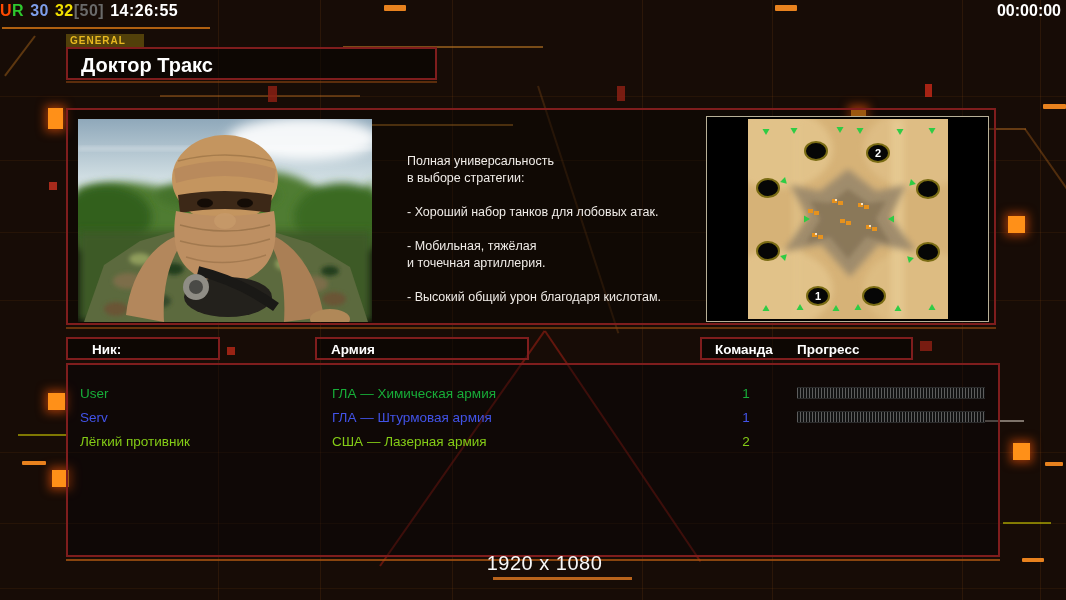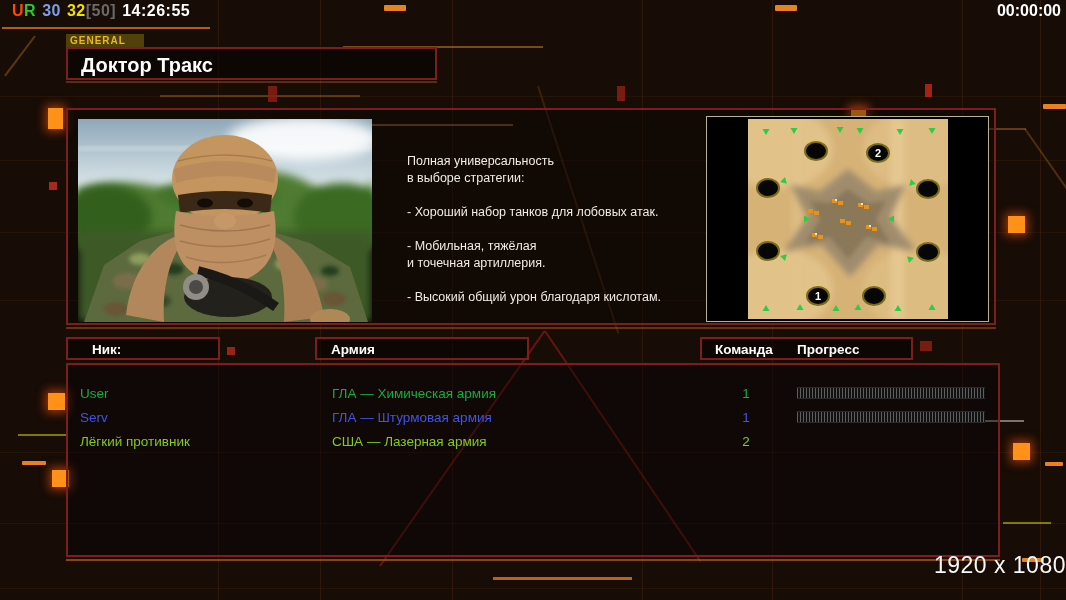--- a/index.html
+++ b/index.html
@@ -14,21 +14,21 @@
   .vline{width:1px;height:600px;background:rgba(235,125,30,0.10);}
   .hline{height:1px;width:1066px;background:rgba(235,125,30,0.07);}
   .dash{background:#e8821e;border-radius:1px;}
   .glowsq{background:#ff9018;box-shadow:0 0 10px 3px rgba(255,90,10,0.55);}
   .redsq{background:#8a2014;opacity:0.85;}
   .diag{transform-origin:left center;height:2px;}
   
   .ybox{position:absolute;z-index:2;border:2px solid #7f1d1d;background:rgba(6,3,2,0.55);box-sizing:border-box;}
   .uline{position:absolute;z-index:2;background:#8a4410;}
   
-  .statusbar{position:absolute;top:2px;left:12px;z-index:3;font-size:16px;font-weight:bold;letter-spacing:0.5px;}
+  .statusbar{position:absolute;top:2px;left:0;z-index:3;font-size:16px;font-weight:bold;letter-spacing:0.5px;}
   .seg{margin-right:6px;}
   .seg.tight{margin-right:0;}
   .c0{color:#ff4a00;} .c1{color:#2ec82e;} .c2{color:#7e9eea;} .c3{color:#f2e000;} .c4{color:#6a6a6a;} .c5{color:#ffffff;}
   .match-timer{position:absolute;top:2px;right:5px;z-index:3;font-size:16px;font-weight:bold;color:#ffffff;}
   
   .general-tab{position:absolute;left:66px;top:34px;width:78px;height:14px;z-index:3;
     background:#52400a;color:#e8b81f;font-size:10px;font-weight:bold;letter-spacing:1px;
     line-height:14px;padding-left:4px;box-sizing:border-box;}
   .title-box{left:66px;top:47px;width:371px;height:33px;z-index:3;}
   .title-text{position:absolute;left:13px;top:5px;font-size:20px;font-weight:bold;color:#ffffff;}
@@ -44,22 +44,22 @@
   
   .lobby-panel{left:66px;top:363px;width:934px;height:194px;background:rgba(4,3,8,0.40);}
   .lobby-row{position:absolute;left:0;width:100%;height:24px;margin-top:16px;}
   .cell{position:absolute;top:4px;font-size:13.5px;white-space:nowrap;}
   .nick{left:12px;} .army{left:264px;} .team{left:666px;width:24px;text-align:center;}
   .green{color:#17ad38;} .blue{color:#4253e8;} .white{color:#84cc16;}
   .progress{position:absolute;left:729px;top:5px;width:188px;height:12px;
     background:repeating-linear-gradient(90deg,#5e5e5e 0px,#5e5e5e 1px,#121212 1px,#121212 3px);
     border-top:1px solid #2a2a2a;border-bottom:1px solid #2a2a2a;box-sizing:border-box;}
   
-  .resolution{position:absolute;left:0;right:0;top:552px;z-index:3;text-align:right;
-    color:#f8f8f8;font-size:23px;letter-spacing:0.5px;margin-left:23px;}
+  .resolution{position:absolute;left:0;right:0;top:552px;z-index:3;text-align:center;
+    color:#f8f8f8;font-size:20px;letter-spacing:0.5px;margin-left:23px;}
 </style>
 </head>
 <body>
 
 <div>
   <div class="decor vline" style="left:218px;"></div>
   <div class="decor vline" style="left:320px;"></div>
   <div class="decor vline" style="left:452px;"></div>
   <div class="decor vline" style="left:642px;"></div>
   <div class="decor vline" style="left:772px;"></div>

